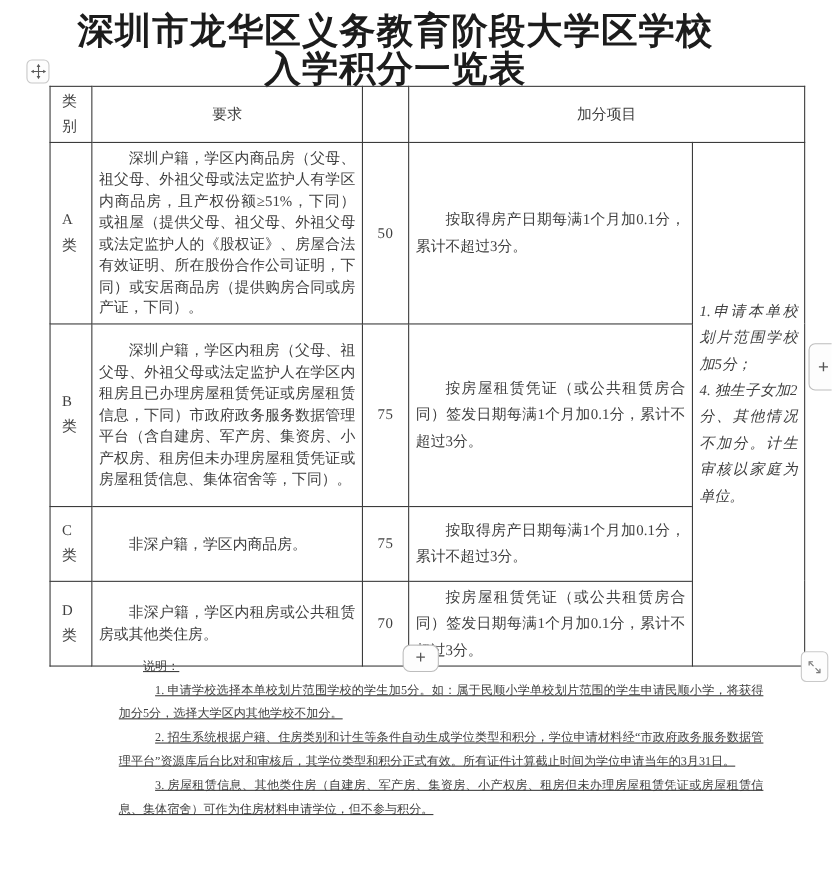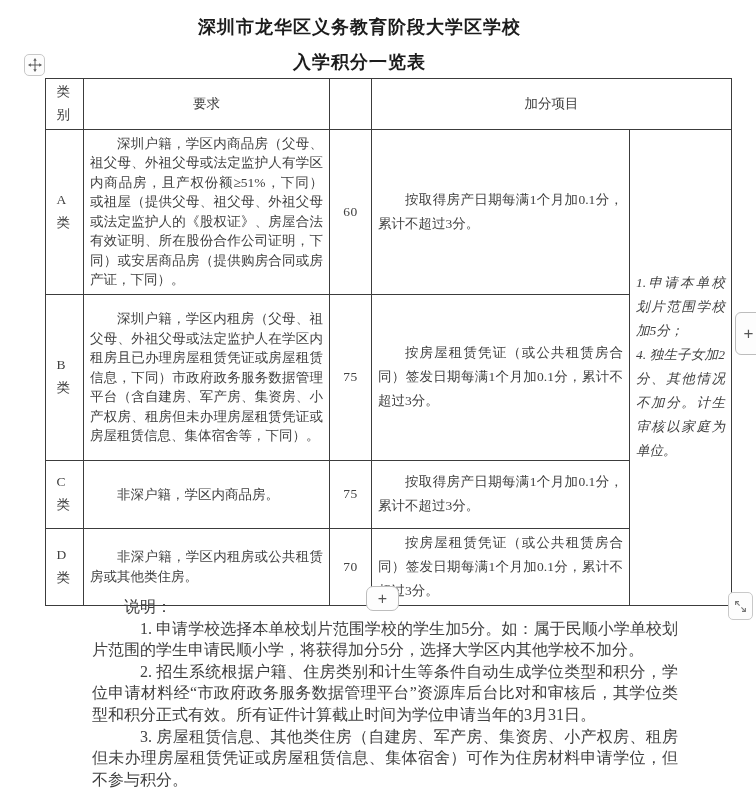--- a/index.html
+++ b/index.html
@@ -13,21 +13,21 @@
   }
 
   
   .page-title {
     position: absolute;
     top: 10px; left: 0;
     width: 719px;
     text-align: center;
     font-family: "Liberation Sans", "DejaVu Sans", sans-serif;
     font-weight: 700;
-    font-size: 18px;
+    font-size: 33px;
     line-height: 35px;
     letter-spacing: 1px;
     color: #1c1c1c;
   }
 
   
   .ctrl-btn {
     position: absolute;
     display: flex;
     align-items: center;
@@ -73,26 +73,27 @@
   .cell-shared p { margin: 0; }
   tr.r-head { height: 44px; }
   tr.r-a { height: 165px; }
   tr.r-b { height: 166px; }
   tr.r-c { height: 68px; }
   tr.r-d { height: 69px; }
 
   
   .notes {
     position: absolute;
-    left: 92px; top: 596px;
+    left: 108px; top: 596px;
     width: 586px;
-    font-size: 16px;
+    font-size: 11px;
     line-height: 21.6px;
     text-align: justify;
     color: #3f3f3f;
+    text-decoration: underline;
   }
   .note-label { text-indent: 2em; }
   .note-item  { text-indent: 3em; }
 
   svg { display: block; }
 </style>
 </head>
 <body>
 
 <div class="page-title">
@@ -128,21 +129,21 @@
   <tbody>
       <tr class="r-head">
     <th><span class="stack1">类别</span></th>
     <th>要求</th>
     <th><span class="stack2">基础分</span></th>
     <th colspan="2">加分项目</th>
   </tr>
   <tr class="r-a">
     <td class="cell-cat"><span class="stack1">A类</span></td>
     <td class="cell-req">深圳户籍，学区内商品房（父母、祖父母、外祖父母或法定监护人有学区内商品房，且产权份额≥51%，下同）或祖屋（提供父母、祖父母、外祖父母或法定监护人的《股权证》、房屋合法有效证明、所在股份合作公司证明，下同）或安居商品房（提供购房合同或房产证，下同）。</td>
-    <td class="cell-score">60</td>
+    <td class="cell-score">50</td>
     <td class="cell-bonus">按取得房产日期每满1个月加0.1分，累计不超过3分。</td>
     <td class="cell-shared" rowspan="4">
       <p>1.申请本单校划片范围学校加5分；</p>
       <p>4. 独生子女加2分、其他情况不加分。计生审核以家庭为单位。</p>
     </td>
   </tr>
   <tr class="r-b">
     <td class="cell-cat"><span class="stack1">B类</span></td>
     <td class="cell-req">深圳户籍，学区内租房（父母、祖父母、外祖父母或法定监护人在学区内租房且已办理房屋租赁凭证或房屋租赁信息，下同）市政府政务服务数据管理平台（含自建房、军产房、集资房、小产权房、租房但未办理房屋租赁凭证或房屋租赁信息、集体宿舍等，下同）。</td>
     <td class="cell-score">75</td>

